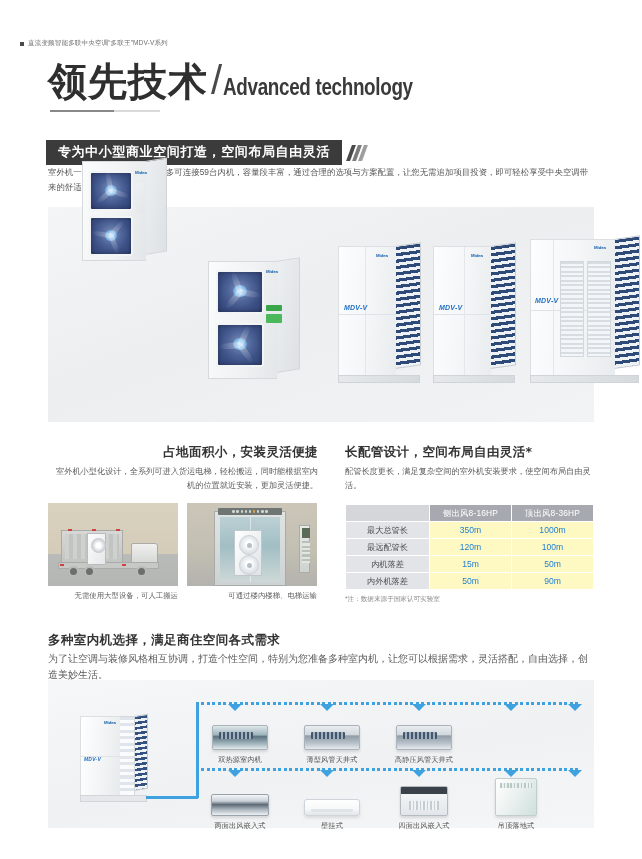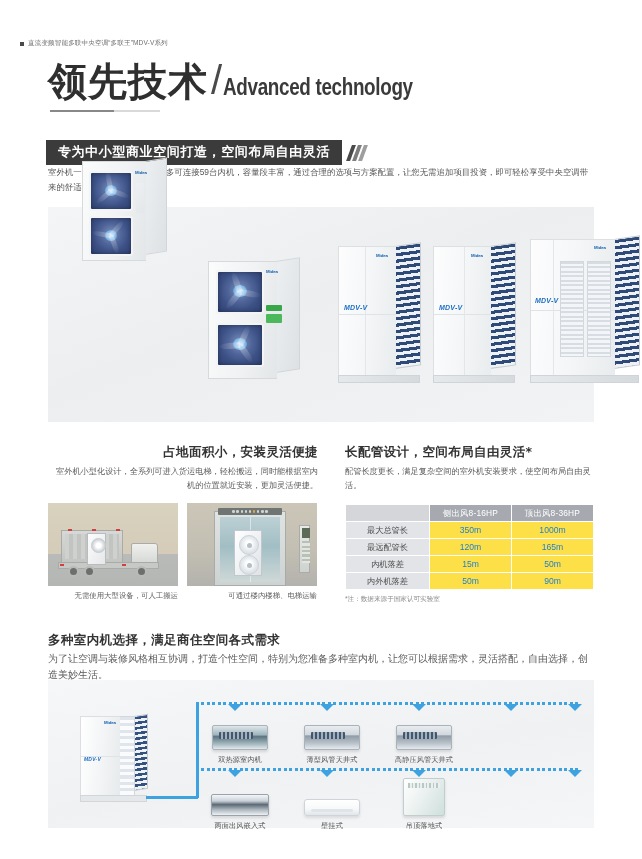--- a/index.html
+++ b/index.html
@@ -252,21 +252,21 @@
   
   table.spec { width: 249px; border-collapse: collapse; margin-top: 11px; }
   table.spec td, table.spec th {
     border: 1px solid #ffffff;
     height: 17px; text-align: center; font-weight: 400;
     font-size: 8.2px; padding: 0;
   }
   table.spec thead th { background: #a6aab0; color: #ffffff; font-size: 8.4px; letter-spacing:.2px; }
   table.spec thead th.blank { background: #d4d6d9; }
   table.spec tbody td.rowhead { background: #e2e4e7; color: #4d4d4d; width: 84px; }
-  table.spec tbody td.val { background: #fde047; color: #1f7fd4; font-size: 8.6px; }
+  table.spec tbody td.val { background: #fef9c3; color: #1f7fd4; font-size: 8.6px; }
   .tbl-note { margin-top: 5px; font-size: 6.6px; color: #8a8a8a; }
 
   
   .bottom-head { position: absolute; left: 48px; top: 600px; }
   .bottom-copy { position: absolute; left: 48px; top: 619px; width: 546px;
                  font-size: 10px; line-height: 1.6; color: #5b5b5b; }
 
   .diagram {
     position: absolute; left: 48px; top: 648px; width: 546px; height: 148px;
     background: linear-gradient(170deg,#f6f7f8 0%, #eff1f2 55%, #f5f6f7 100%);
@@ -543,21 +543,21 @@
       </thead>
       <tbody>
         <tr>
           <td class="rowhead">最大总管长</td>
           <td class="val">350m</td>
           <td class="val">1000m</td>
         </tr>
         <tr>
           <td class="rowhead">最远配管长</td>
           <td class="val">120m</td>
-          <td class="val">165m</td>
+          <td class="val">100m</td>
         </tr>
         <tr>
           <td class="rowhead">内机落差</td>
           <td class="val">15m</td>
           <td class="val">50m</td>
         </tr>
         <tr>
           <td class="rowhead">内外机落差</td>
           <td class="val">50m</td>
           <td class="val">90m</td>
@@ -629,20 +629,26 @@
         <div class="iu-label">两面出风嵌入式</div>
       </div>
       <div class="iu">
         <div class="iu-img">
             <div class="wall"></div>
           </div>
         <div class="iu-label">壁挂式</div>
       </div>
       <div class="iu">
         <div class="iu-img">
+            <div class="cass4"></div>
+          </div>
+        <div class="iu-label">四面出风嵌入式</div>
+      </div>
+      <div class="iu">
+        <div class="iu-img">
             <div class="floorstand"></div>
           </div>
         <div class="iu-label">吊顶落地式</div>
       </div>
     </div>
 
   </div>
 
   <div class="pageno">01</div>
 

